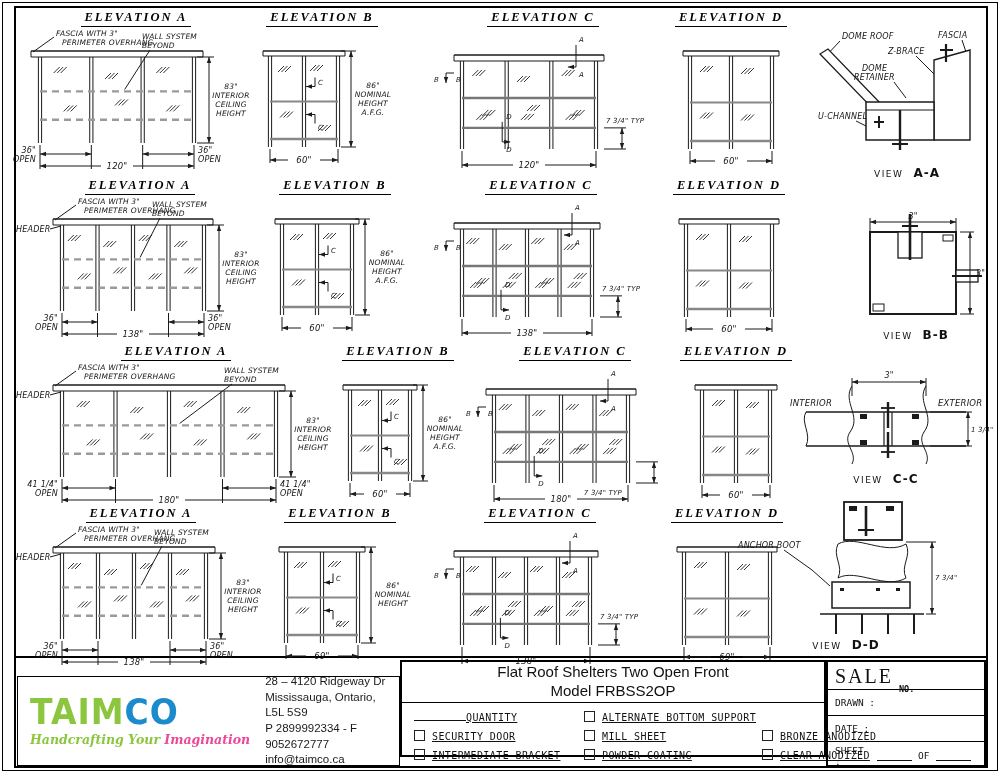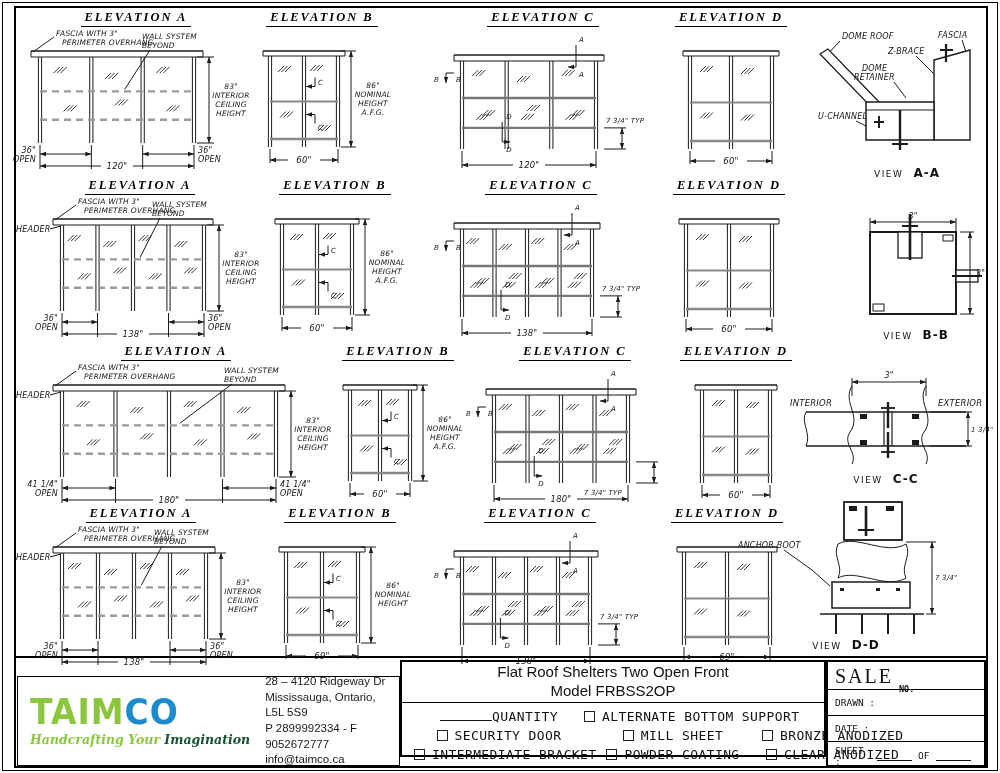--- a/index.html
+++ b/index.html
@@ -20,28 +20,28 @@
   .view-cell svg{width:100%;overflow:visible;}
   .vcap{font-size:9px;letter-spacing:1.5px;color:#111;text-align:center;margin-top:2px;}
   .vcap .vn{font-size:12px;font-weight:bold;letter-spacing:1px;margin-left:10px;}
 
   .tb-left{position:absolute;left:17px;top:676px;width:383px;height:90px;border:1.5px solid #000;
            display:flex;align-items:center;gap:15px;padding:4px 6px 4px 12px;box-sizing:border-box;}
   .logo-word{font-weight:bold;font-size:33px;line-height:1;letter-spacing:1px;
              font-family:"DejaVu Sans",sans-serif;transform:scaleY(1.05);}
   .lg{color:#8CC63F;} .lb{color:#1C8BCB;}
   .tagline{font-family:"DejaVu Serif",serif;font-style:italic;font-weight:bold;font-size:12.5px;margin-top:4px;white-space:nowrap;}
-  .tg{color:#8CC63F;} .tb2{color:#14532d;}
+  .tg{color:#8CC63F;} .tb2{color:#ec4899;}
   .addr{font-family:"Liberation Sans",sans-serif;font-size:11.5px;line-height:1.35;color:#1a1a1a;}
 
-  .tb-center{position:absolute;left:400px;top:660px;width:426px;height:97px;border:2px solid #000;box-sizing:border-box;text-align:center;}
+  .tb-center{position:absolute;left:400px;top:660px;width:426px;height:97px;border:2px solid #000;box-sizing:border-box;}
   .tb-title{height:40px;border-bottom:1.5px solid #000;display:flex;flex-direction:column;justify-content:center;
             align-items:center;font-family:"Liberation Sans",sans-serif;font-size:15px;line-height:1.25;color:#111;}
   .tb-opts{display:grid;grid-template-columns:170px 178px auto;grid-auto-rows:19px;align-items:center;
-           padding:4px 4px 4px 12px;font-family:"DejaVu Sans Mono",monospace;font-size:13px;letter-spacing:.4px;color:#111;white-space:nowrap;}
+           padding:4px 4px 4px 12px;font-family:"DejaVu Sans Mono",monospace;font-size:10px;letter-spacing:.4px;color:#111;white-space:nowrap;text-decoration:underline;}
   .cb{display:inline-block;width:9px;height:9px;border:1.2px solid #222;margin-right:7px;vertical-align:-1px;}
   .qul{display:inline-block;width:52px;border-bottom:1px solid #111;height:9px;}
 
   .tb-right{position:absolute;left:826px;top:660px;width:160px;height:107px;border:2px solid #000;box-sizing:border-box;
             font-family:"DejaVu Sans Mono",monospace;font-size:9.5px;color:#111;}
   .tbr{border-bottom:1.5px solid #000;padding:10px 7px;box-sizing:border-box;height:26px;display:flex;align-items:center;}
   .tbr:last-child{border-bottom:none;height:27px;}
   .tbr.sale-row{height:28px;}
   .sale-word{font-family:"Liberation Serif",serif;font-size:20px;letter-spacing:2px;line-height:1;}
   .sale-no{font-size:8.5px;font-weight:bold;margin-left:6px;align-self:flex-start;margin-top:12px;}

